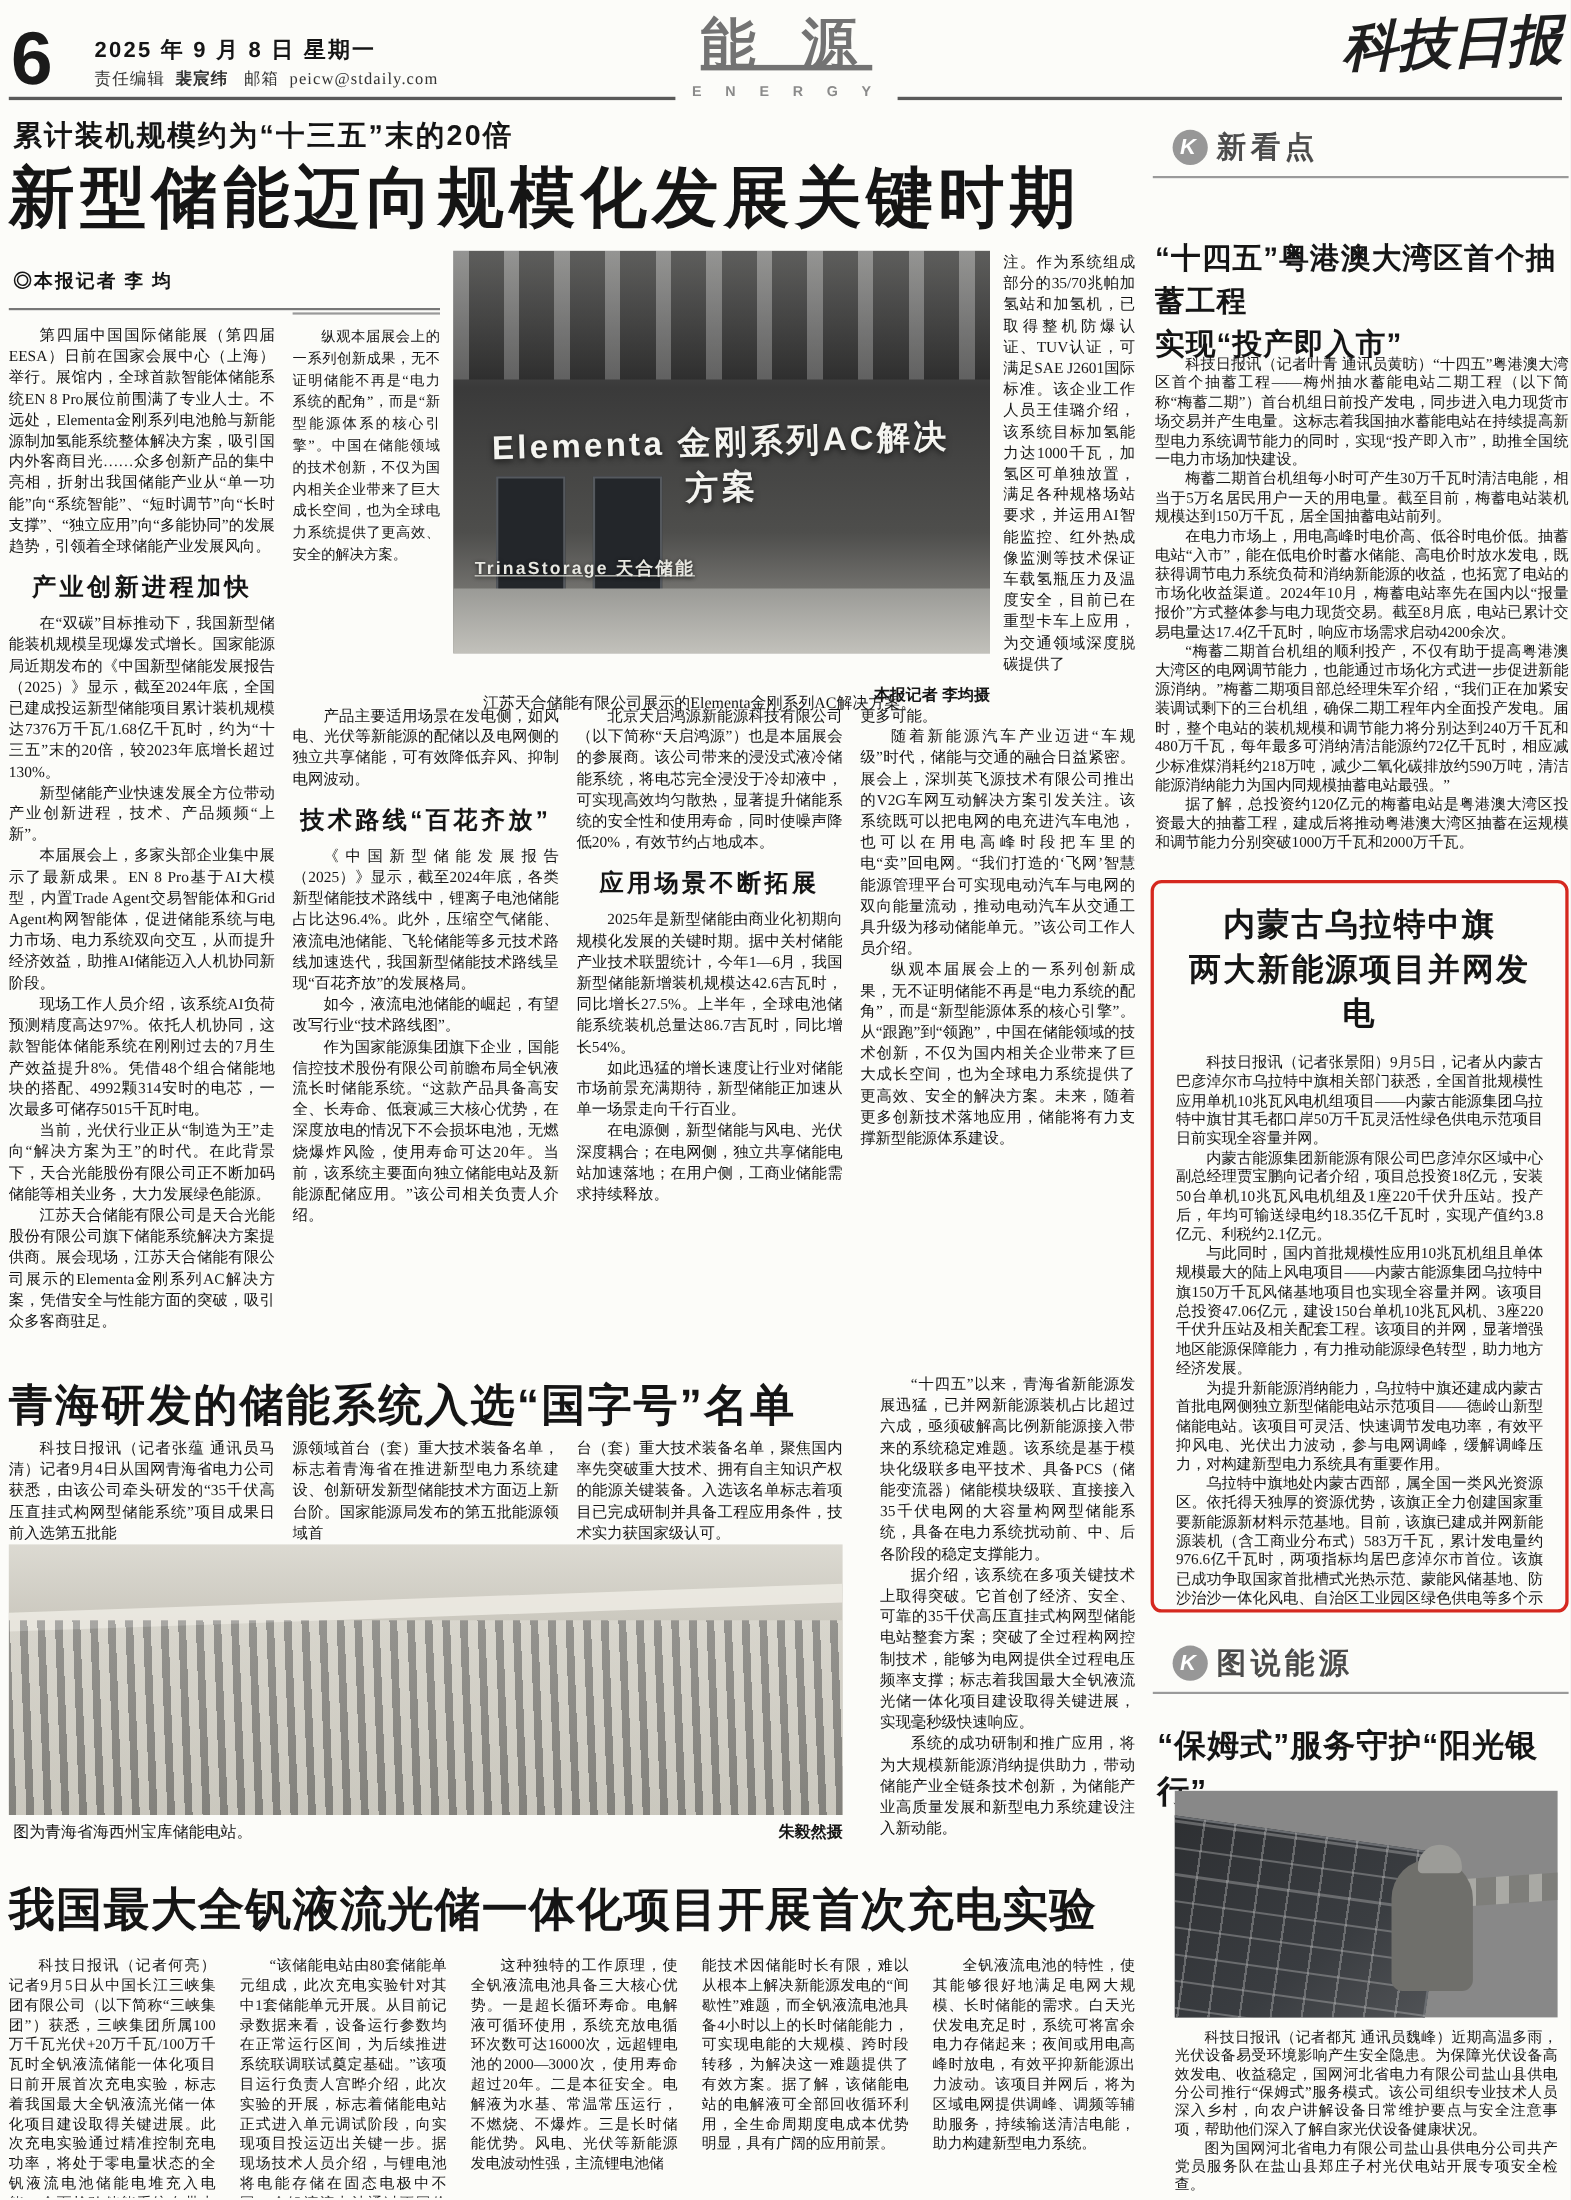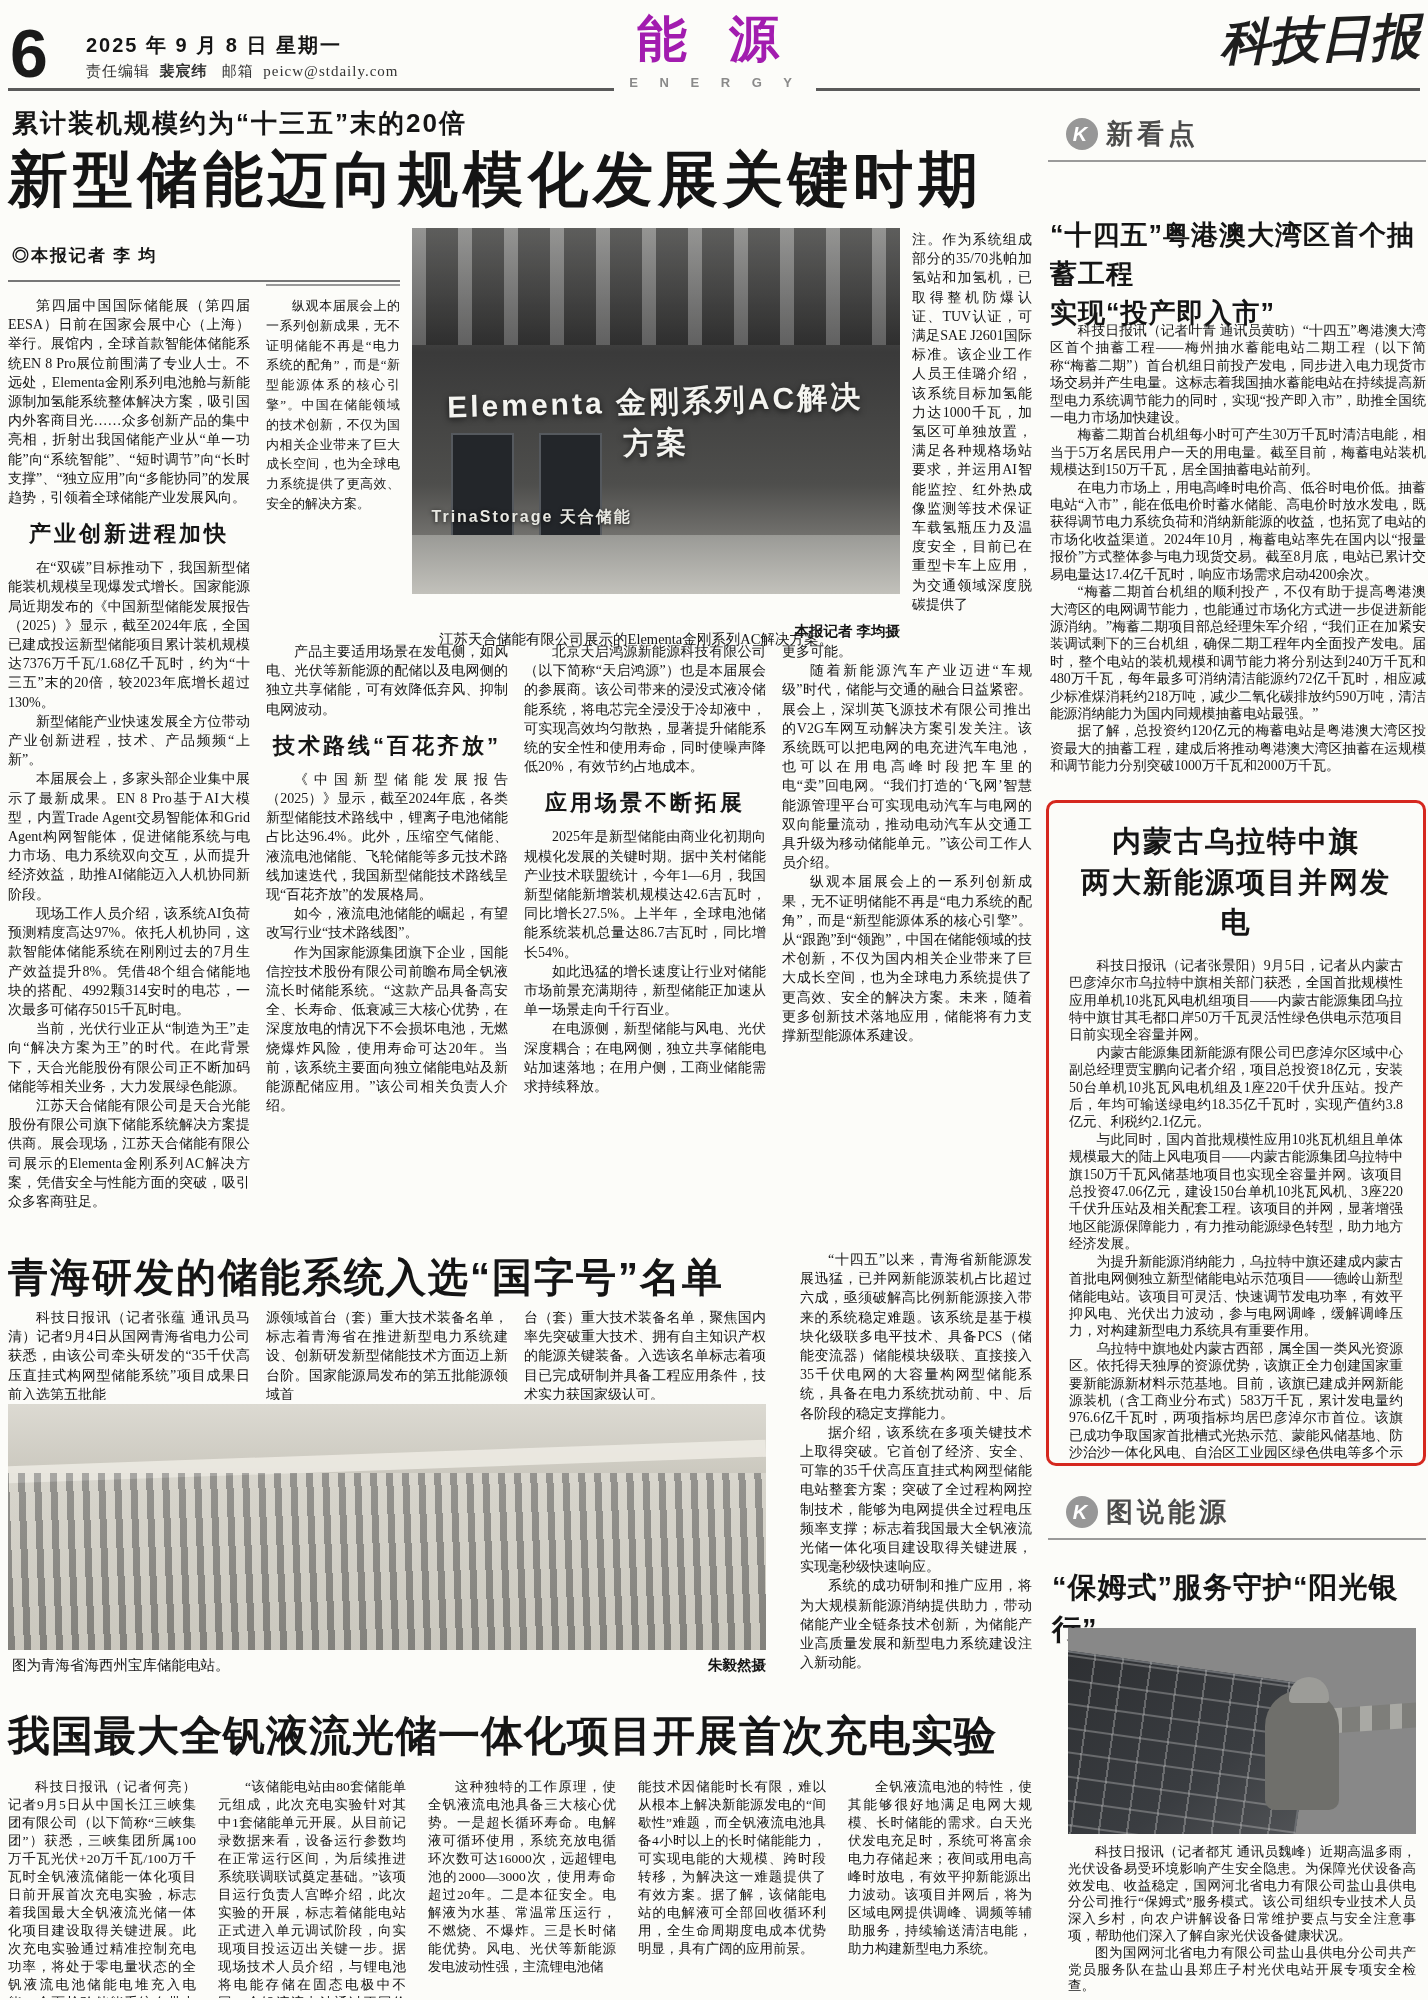--- a/index.html
+++ b/index.html
@@ -11,21 +11,21 @@
   }
   .abs { position:absolute; }
   .clip { overflow:hidden; }
 
   
   .pageno { left:10px; top:14px; font:900 68px "Liberation Sans",sans-serif; letter-spacing:-2px; color:#1a1a1a; }
   .date-line { left:86px; top:32px; font:bold 20px "Liberation Sans",sans-serif; letter-spacing:2px; }
   .editor-line { left:86px; top:62px; font:15px "Liberation Serif",serif; color:#333; letter-spacing:1px; }
   .editor-line b { font-family:Liberation Serif, serif; }
   .section-center { left:620px; top:6px; width:190px; text-align:center; }
-  .section-cn { font:900 50px "Liberation Sans",sans-serif; letter-spacing:14px; color:#a21caf; }
+  .section-cn { font:900 50px "Liberation Sans",sans-serif; letter-spacing:14px; color:#737373;text-decoration:underline; }
   .section-en { margin-top:2px; font:bold 13px "Liberation Sans",sans-serif; letter-spacing:9px; color:#8a8a8a; }
   .masthead { left:1128px; top:8px; width:292px; text-align:right;
     font:bold italic 50px "DejaVu Serif",serif; color:#1f1f1f; transform:rotate(-2deg); }
   .head-rule { top:88px; height:3px; background:#5a5a5a; }
 
   
   .kicker { left:12px; top:106px; font:bold 26px "Liberation Sans",sans-serif; letter-spacing:2px; }
   .main-headline { left:8px; top:140px; width:1026px; font:900 60px "Liberation Sans",sans-serif; letter-spacing:5px; white-space:nowrap; }
   .byline { left:12px; top:244px; font:bold 17px "Liberation Serif",serif; letter-spacing:2px; }
   .rule-thin { height:2px; background:#777; }
@@ -40,21 +40,21 @@
   .ph-main { background:linear-gradient(180deg,#7d7d7b 0%,#3a3a3a 34%,#4e4e4c 70%,#9a9893 100%); }
   .ph-main .beams { position:absolute; left:0; top:0; width:100%; height:32%;
     background:repeating-linear-gradient(90deg, rgba(255,255,255,.18) 0 14px, rgba(0,0,0,.25) 14px 46px); }
   .ph-main .floor { position:absolute; left:0; bottom:0; width:100%; height:16%;
     background:linear-gradient(180deg,#9a9a96,#c2c1bb); }
   .ph-main .cab { position:absolute; bottom:10%; width:13%; height:34%; background:#23262a; border:2px solid #55595e; }
   .ph-overlay-title { position:absolute; left:6%; top:42%; width:88%; text-align:center;
     font:bold 30px "Liberation Sans",sans-serif; color:#f4f4f0; letter-spacing:3px;
     text-shadow:0 2px 6px rgba(0,0,0,.7); transform:rotate(-1.5deg); }
   .ph-overlay-brand { position:absolute; left:4%; bottom:18%;
-    font:bold 16px "Liberation Sans",sans-serif; color:#e8e8e2; letter-spacing:2px; text-shadow:0 1px 4px rgba(0,0,0,.8); }
+    font:bold 16px "Liberation Sans",sans-serif; color:#e8e8e2; letter-spacing:2px; text-shadow:0 1px 4px rgba(0,0,0,.8);text-decoration:underline; }
   .caption-row { font-size:14.5px; }
   .credit { font-weight:bold; font-family:"Liberation Sans",sans-serif; }
 
   .ph-qinghai { background:linear-gradient(180deg,#dcdad2 0%,#c7c4ba 35%,#aeaba0 100%); }
   .ph-qinghai .panels { position:absolute; left:0; bottom:0; width:100%; height:72%;
     background:repeating-linear-gradient(88deg, rgba(60,62,66,.38) 0 7px, rgba(230,228,220,.5) 7px 16px); }
   .ph-qinghai .road { position:absolute; left:0; top:20%; width:100%; height:7%; background:rgba(240,238,230,.8); transform:rotate(-2deg); }
 
   .ph-solar { background:linear-gradient(180deg,#ececе8 0%,#dcdcd8 28%, #d0d0cc 100%); }
   .ph-solar .panel { position:absolute; left:-12%; top:18%; width:80%; height:95%;

